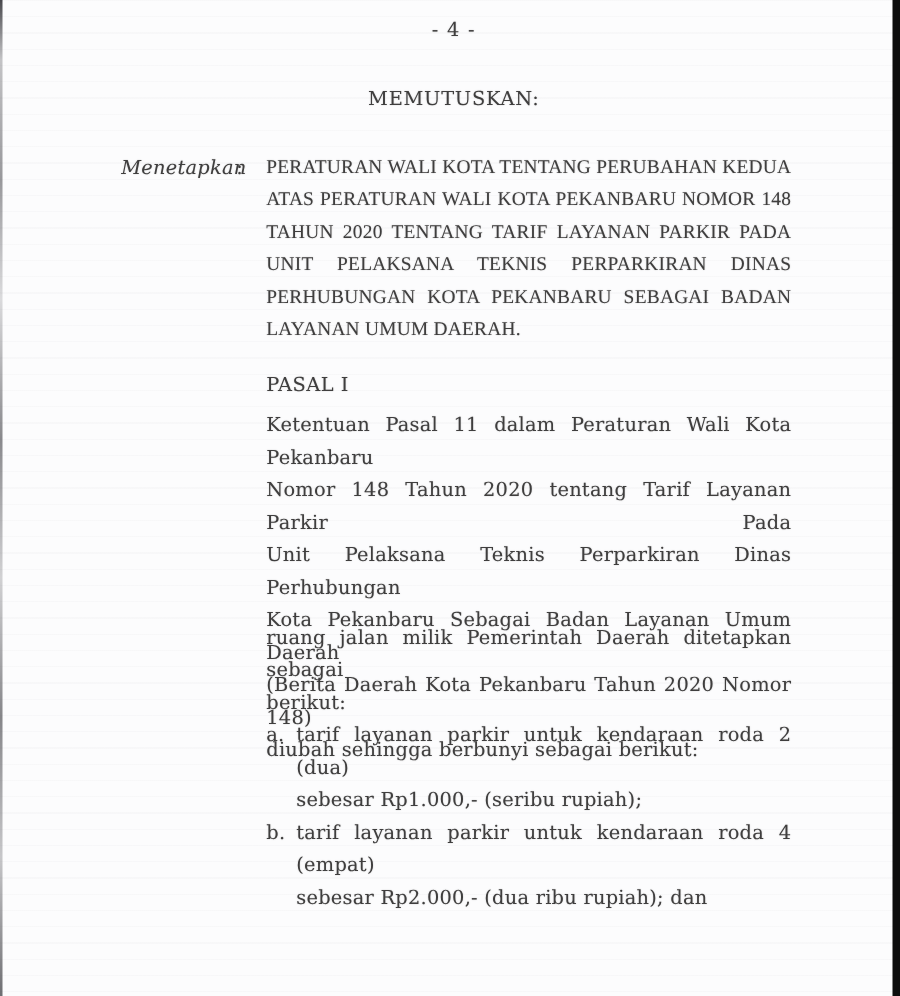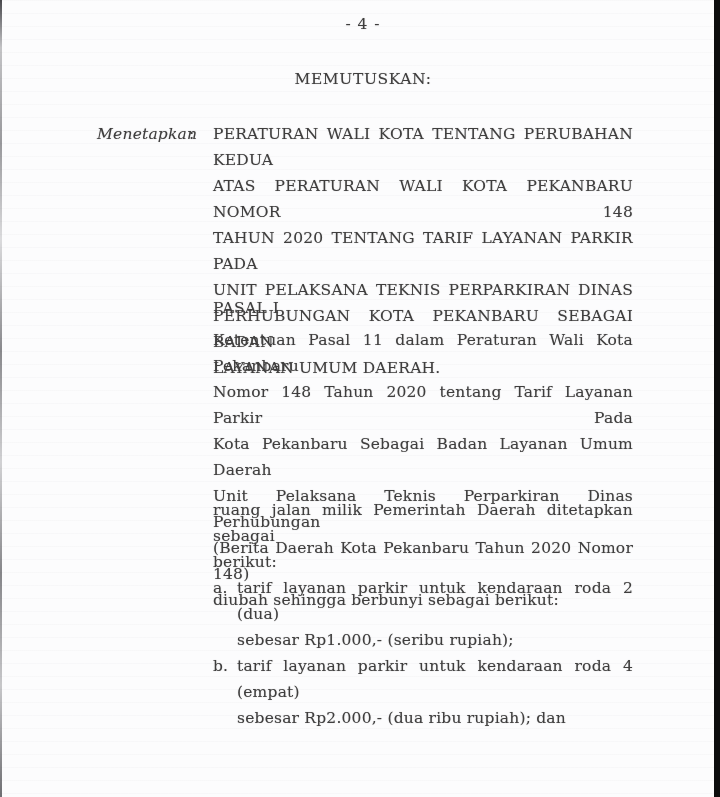--- a/index.html
+++ b/index.html
@@ -82,21 +82,21 @@
     width: 420px;
     line-height: 26px;
   }
   .section-pasal1 { top: 295px; }
   .section-pasal11 { top: 497px; }
   .section-heading {
     text-align: left;
     margin-bottom: 6px;
     letter-spacing: 0.4px;
   }
-  .menetapkan-text { left: 213px; top: 0; }
+  .menetapkan-text { left: 213px; top: 0; font-family: Liberation Serif, serif; }
   .tline {
     text-align: justify;
     text-align-last: justify;
     white-space: normal;
   }
   .tline-last {
     text-align-last: left;
   }
   .tariff-list {
     margin: 0;
@@ -133,22 +133,22 @@
           <div class="tline">PERHUBUNGAN KOTA PEKANBARU SEBAGAI BADAN</div>
           <div class="tline tline-last">LAYANAN UMUM DAERAH.</div>
         </div>
     </div>
 
     <div class="col section-pasal1">
       <div class="section-heading">PASAL I</div>
       <div>
           <div class="tline">Ketentuan Pasal 11 dalam Peraturan Wali Kota Pekanbaru</div>
           <div class="tline">Nomor 148 Tahun 2020 tentang Tarif Layanan Parkir Pada</div>
+          <div class="tline">Unit Pelaksana Teknis Perparkiran Dinas Perhubungan</div>
           <div class="tline">Kota Pekanbaru Sebagai Badan Layanan Umum Daerah</div>
-          <div class="tline">Unit Pelaksana Teknis Perparkiran Dinas Perhubungan</div>
           <div class="tline">(Berita Daerah Kota Pekanbaru Tahun 2020 Nomor 148)</div>
           <div class="tline tline-last">diubah sehingga berbunyi sebagai berikut:</div>
         </div>
     </div>
 
     <div class="col section-pasal11">
       <div>
           <div class="tline">ruang jalan milik Pemerintah Daerah ditetapkan sebagai</div>
           <div class="tline tline-last">berikut:</div>
         </div>

